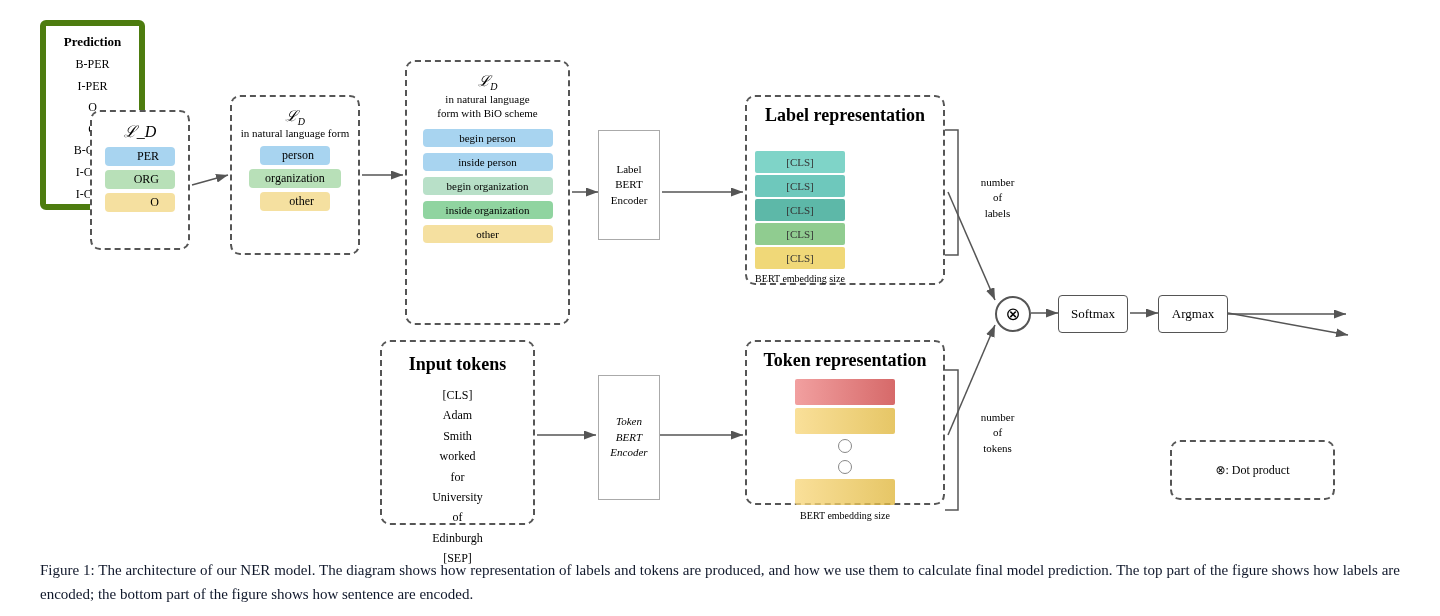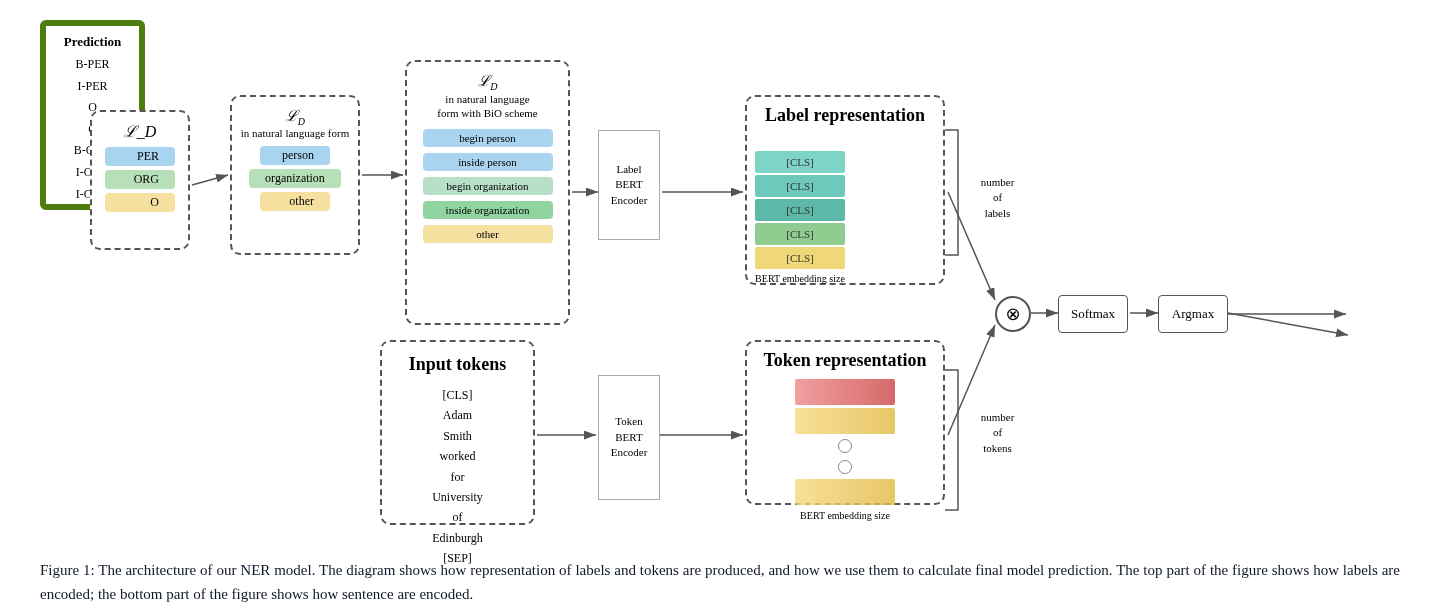--- a/index.html
+++ b/index.html
@@ -294,21 +294,21 @@
     <div class="side-label" style="left:920px; top:155px; width:55px;">number<br>of<br>labels</div>
 
     <div class="dashed-box box-input-tokens">
       <div class="box-title">Input tokens</div>
       <div class="input-tokens-text">
         [CLS]<br>Adam<br>Smith<br>worked<br>for<br>University<br>of<br>Edinburgh<br>[SEP]
       </div>
     </div>
 
     <div style="position:absolute; left:558px; top:355px; width:62px; height:125px; border:1.5px solid #aaa; background:#fff; display:flex; align-items:center; justify-content:center;">
-      <div style="font-size:11px; text-align:center; line-height:1.4;">Token<br>BERT<br>Encoder</div>
+      <div style="font-size:11px; text-align:center; line-height:1.4;font-style:italic;">Token<br>BERT<br>Encoder</div>
     </div>
 
     <div class="dashed-box box-token-rep">
       <div class="box-title">Token representation</div>
       <div style="margin-top:8px; display:flex; flex-direction:column; align-items:center; gap:3px;">
         <div style="width:100px; height:26px; background:linear-gradient(to right, #e88, #cc4444); border-radius:2px; opacity:0.8;"></div>
         <div style="width:100px; height:26px; background:linear-gradient(to right, #f8d880, #e0b840); border-radius:2px; opacity:0.8;"></div>
         <div style="width:14px; height:14px; border-radius:50%; border:1.5px solid #888; margin:2px auto;"></div>
         <div style="width:14px; height:14px; border-radius:50%; border:1.5px solid #888; margin:2px auto;"></div>
         <div style="width:100px; height:26px; background:linear-gradient(to right, #f8d880, #e0b840); border-radius:2px; opacity:0.8;"></div>
@@ -337,19 +337,22 @@
       <line x1="0" y1="19" x2="118" y2="19" stroke="#555" stroke-width="1.5" marker-end="url(#ah2)"></line>
     </svg>
 
     <div class="box-prediction">
       <div style="font-weight:bold; font-size:13px; text-align:center; margin-bottom:4px;">Prediction</div>
       <div class="prediction-list">
         B-PER<br>I-PER<br>O<br>O<br>B-ORG<br>I-ORG<br>I-ORG
       </div>
     </div>
 
+    <div class="dashed-box box-dot-product">
+      <span style="font-size:12px;">⊗: Dot product</span>
+    </div>
 
   </div>
 
   <div class="figure-caption">
     <span>Figure 1: The architecture of our NER model. The diagram shows how representation of labels and tokens are produced, and how we use them to calculate final model prediction. The top part of the figure shows how labels are encoded; the bottom part of the figure shows how sentence are encoded.</span>
   </div>
 </div>
 
 </body></html>

